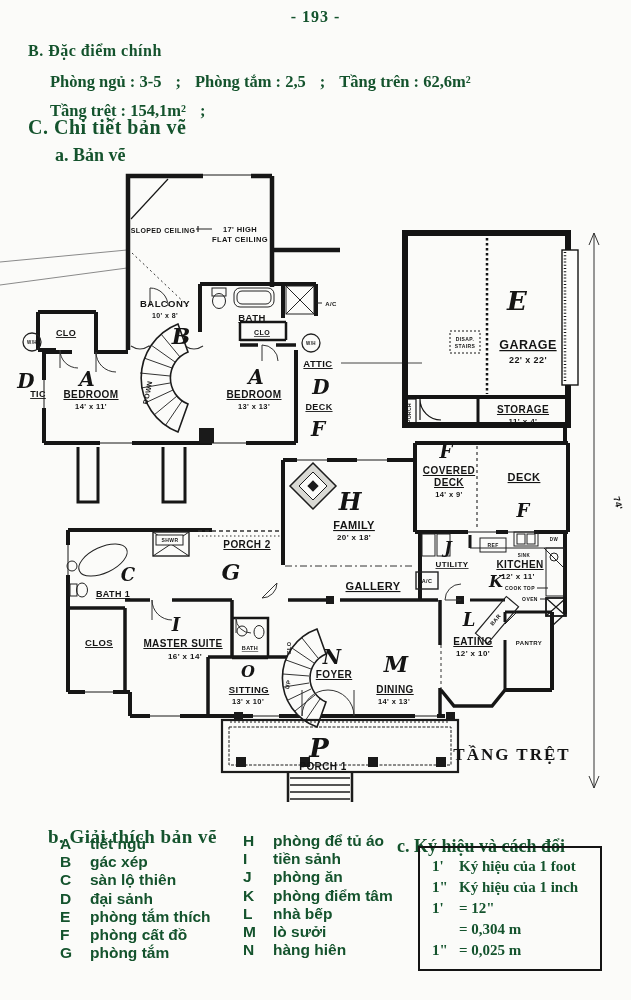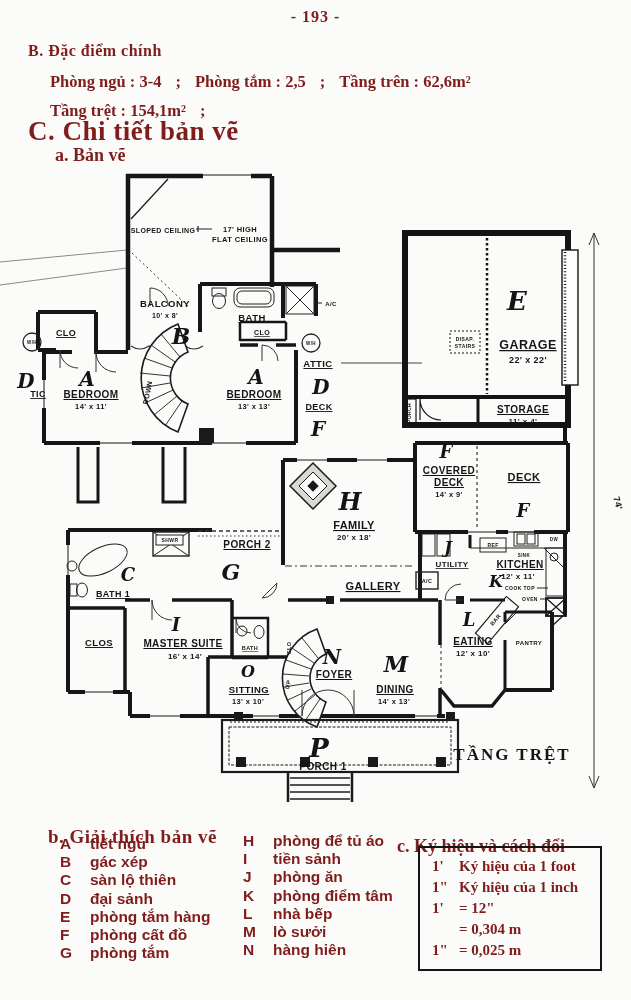--- a/index.html
+++ b/index.html
@@ -1,24 +1,24 @@
 <!DOCTYPE html>
 <html><head>
 <meta charset="utf-8">
 <style>
   html,body{margin:0;padding:0;}
   .page{position:relative;width:631px;height:1000px;background:#fbfbf9;overflow:hidden;
-        font-family:"Liberation Serif",serif;color:#7f1d1d;}
+        font-family:"Liberation Serif",serif;color:#14532d;}
   .abs{position:absolute;}
   .pagenum{top:8px;left:0;width:100%;text-align:center;font-size:16px;font-weight:700;letter-spacing:1px;}
   .h-b{top:42px;left:28px;font-size:16px;font-weight:700;letter-spacing:.5px;}
   .spec{left:50px;font-size:16.5px;font-weight:700;display:flex;gap:14px;white-space:nowrap;}
   .spec1{top:72px;}
   .spec2{top:101px;align-items:flex-end;}
-  .h-c{top:116px;left:28px;font-size:27px;font-weight:700;letter-spacing:.5px;}
+  .h-c{top:116px;left:28px;font-size:20px;font-weight:700;letter-spacing:.5px;}
   .h-a{top:145px;left:55px;font-size:18px;font-weight:700;text-align:right;}
   .h-legend{top:808px;left:48px;font-size:19px;font-weight:700;letter-spacing:.5px;margin-top:18px;}
   .legend-col{font-family:"Liberation Sans",sans-serif;font-weight:700;font-size:15.5px;}
   .legend-left{top:835px;left:60px;}
   .legend-right{top:832px;left:243px;}
   .lrow{display:flex;height:18.2px;line-height:18.2px;}
   .lkey{width:30px;}
   .h-units{top:836px;left:397px;font-size:18px;font-weight:700;line-height:21px;}
   .h-units .l2{padding-left:28px;}
   .unitbox{top:846px;left:418px;width:168px;border:2.5px solid #141414;padding:8px 0 8px 12px;
@@ -35,21 +35,21 @@
 </head>
 <body>
 
 <div class="page">
 
   <div class="abs pagenum">- 193 -</div>
 
   <div class="abs h-b">B. Đặc điểm chính</div>
 
   <div class="abs spec spec1">
-    <span>Phòng ngủ : 3-4</span>
+    <span>Phòng ngủ : 3-5</span>
     <span>;</span>
     <span>Phòng tắm : 2,5</span>
     <span>;</span>
     <span>Tầng trên : 62,6m²</span>
   </div>
   <div class="abs spec spec2">
     <span>Tầng trệt : 154,1m²</span>
     <span>;</span>
   </div>
 
@@ -400,21 +400,21 @@
     <div class="lrow">
         <span class="lkey">C</span>
         <span>sàn lộ thiên</span>
       </div>
     <div class="lrow">
         <span class="lkey">D</span>
         <span>đại sảnh</span>
       </div>
     <div class="lrow">
         <span class="lkey">E</span>
-        <span>phòng tắm hàng</span>
+        <span>phòng tắm thích</span>
       </div>
     <div class="lrow">
         <span class="lkey">F</span>
         <span>phòng cất đồ</span>
       </div>
     <div class="lrow">
         <span class="lkey">G</span>
         <span>phòng tắm</span>
       </div>
   </div>

